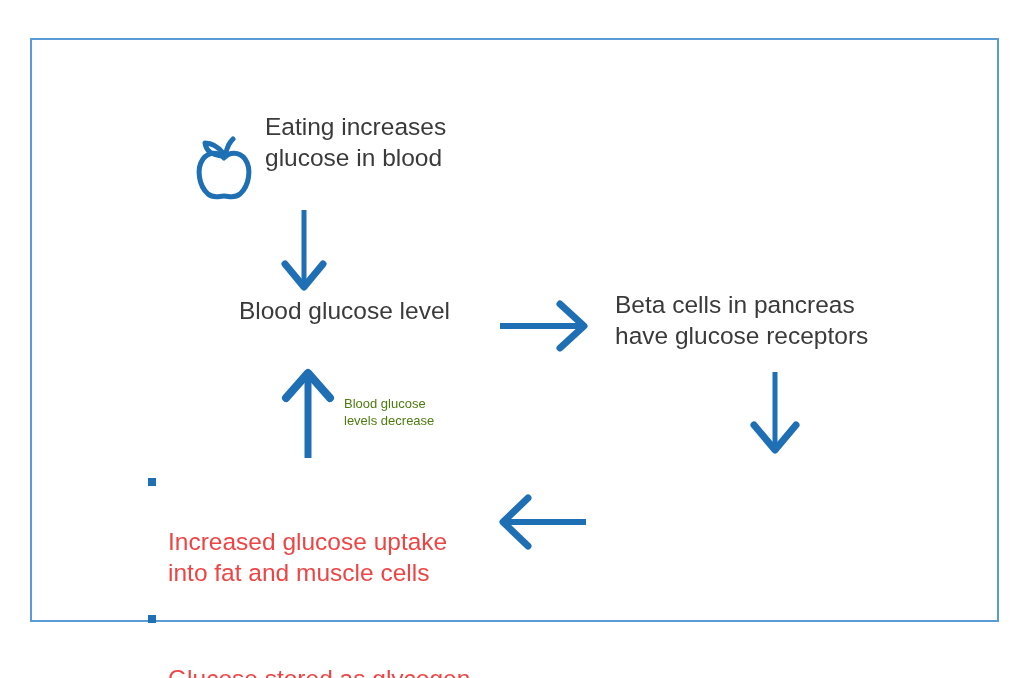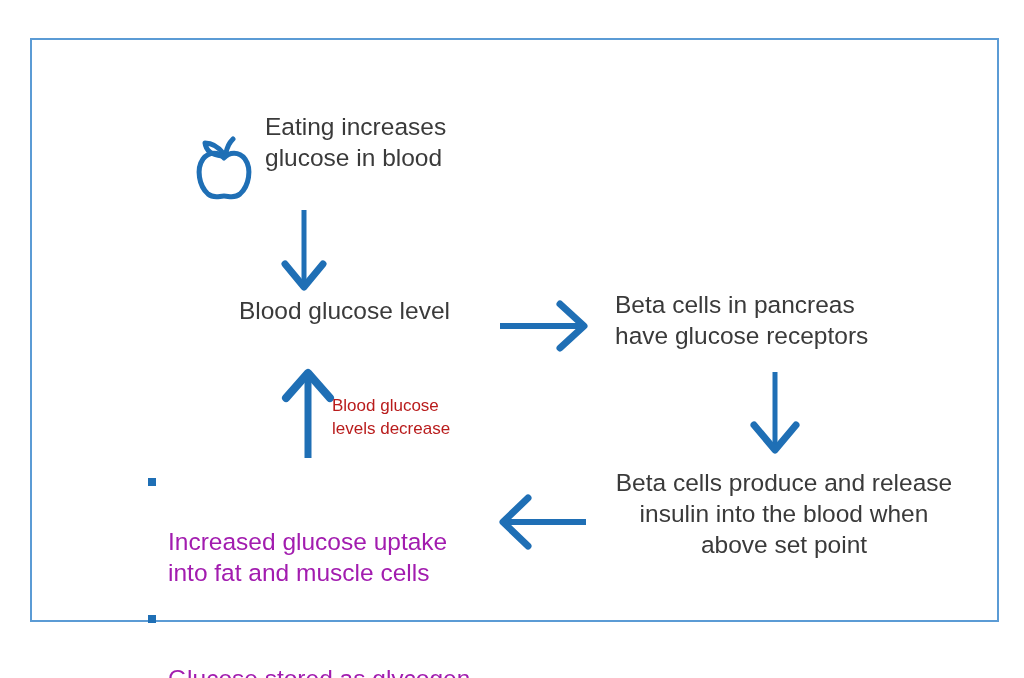--- a/index.html
+++ b/index.html
@@ -79,45 +79,45 @@
   #beta-produce-node {
     left: 557px;
     top: 428px;
     width: 390px;
     font-size: 24.5px;
     text-align: center;
   }
 
   
   #decrease-label {
-    left: 300px;
+    left: 312px;
     top: 355px;
     width: 130px;
-    font-size: 17px;
-    color: #b91c1c;
+    font-size: 13px;
+    color: #4d7c0f;
     text-align: left;
     line-height: 1.33;
   }
 
   
   #outcomes-list {
     position: absolute;
     left: 112px;
     top: 425px;
     width: 380px;
     margin: 0;
     padding: 0;
     list-style: none;
   }
   #outcomes-list li {
     position: relative;
     padding-left: 24px;
     margin-bottom: 14px;
     font-size: 24.5px;
-    color: #a21caf;
+    color: #ef4444;
     line-height: 1.26;
     white-space: pre-line;
   }
   #outcomes-list li .bullet-square {
     position: absolute;
     left: 4px;
     top: 13px;
     width: 8px;
     height: 8px;
     background: #1F6FB5;
@@ -165,23 +165,20 @@
   </svg>
 
   <div class="node" id="beta-receptors-node">Beta cells in pancreas
 have glucose receptors</div>
 
   <svg class="arrow-svg" id="arrow-down-right" width="58" height="84" viewBox="0 0 58 84" xmlns="http://www.w3.org/2000/svg">
     <line x1="29" y1="2" x2="29" y2="76" stroke="#1F6FB5" stroke-width="5"></line>
     <path d="M8 55 L29 80 L50 55" fill="none" stroke="#1F6FB5" stroke-width="7" stroke-linecap="round" stroke-linejoin="round"></path>
   </svg>
 
-  <div class="node" id="beta-produce-node">Beta cells produce and release
-insulin into the blood when
-above set point</div>
 
   <svg class="arrow-svg" id="arrow-left-low" width="92" height="60" viewBox="0 0 92 60" xmlns="http://www.w3.org/2000/svg">
     <line x1="88" y1="30" x2="8" y2="30" stroke="#1F6FB5" stroke-width="6"></line>
     <path d="M30 6 L5 30 L30 54" fill="none" stroke="#1F6FB5" stroke-width="7" stroke-linecap="round" stroke-linejoin="round"></path>
   </svg>
 
   <svg class="arrow-svg" id="arrow-up-left" width="56" height="94" viewBox="0 0 56 94" xmlns="http://www.w3.org/2000/svg">
     <line x1="28" y1="92" x2="28" y2="10" stroke="#1F6FB5" stroke-width="7"></line>
     <path d="M6 32 L28 7 L50 32" fill="none" stroke="#1F6FB5" stroke-width="8" stroke-linecap="round" stroke-linejoin="round"></path>
   </svg>

